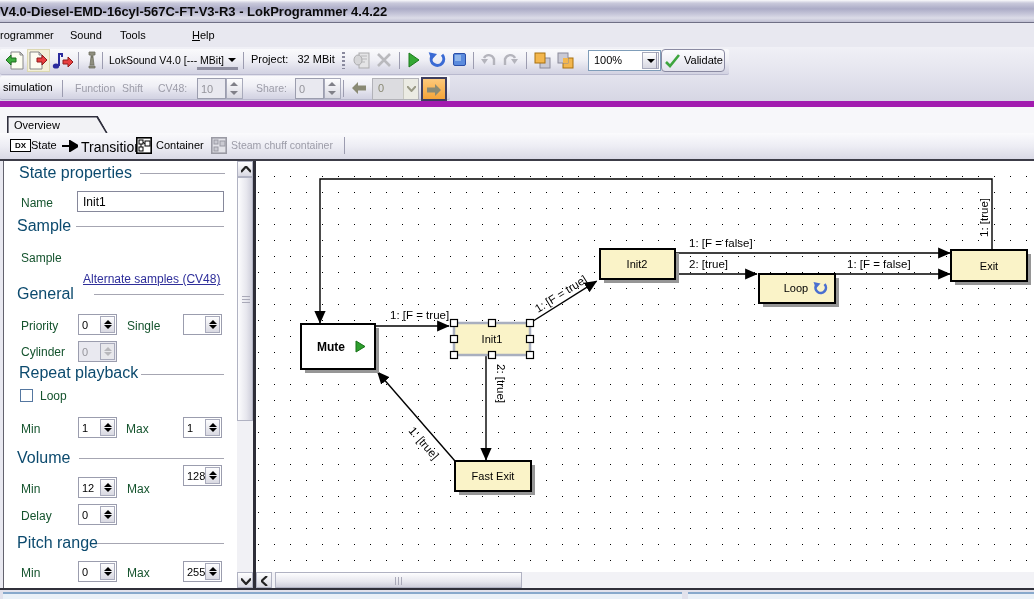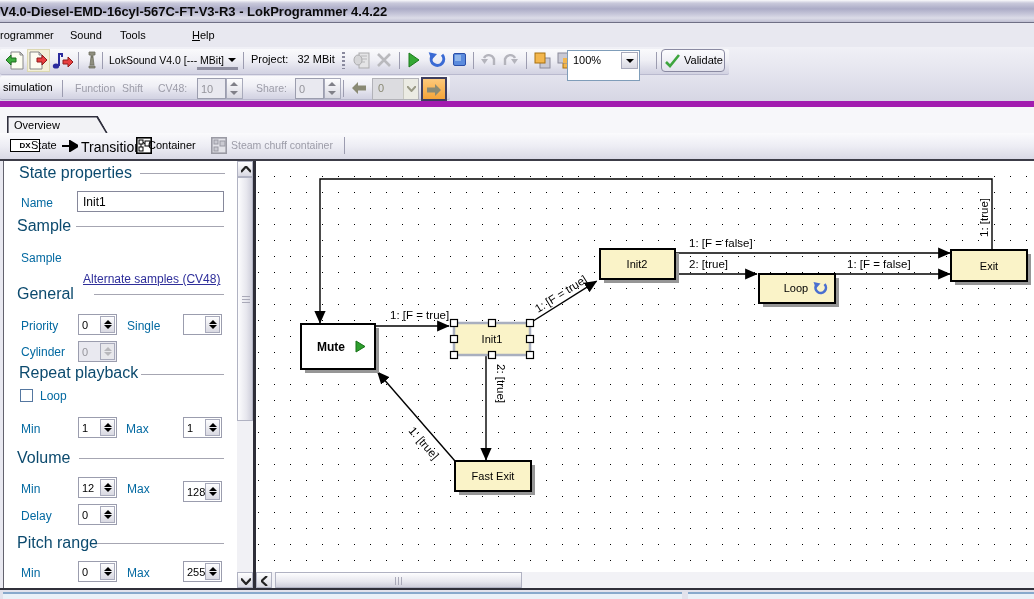--- a/index.html
+++ b/index.html
@@ -32,21 +32,21 @@
   background:linear-gradient(180deg,#FBFBFD 0%,#EDEDF4 50%,#D9D9E6 100%); font-size:12px; }
 #tb3 > * { position:absolute; }
 
 #mainline { left:0; top:159px; width:1034px; height:2px; background:#3C3C48; }
 #panel { left:0; top:161px; width:237px; height:427px; background:#fff; }
 #panelL { left:0; top:161px; width:4px; height:427px; background:#E9E9F1; border-right:1px solid #62626E; }
 #vsb { left:237px; top:161px; width:16px; height:427px; background:#F1F1F5; }
 #divider { left:253px; top:161px; width:3px; height:427px; background:#2E2E38; }
 .hdr { position:absolute; color:#0c4a6e; font-size:16px; }
 .hline { position:absolute; height:1px; background:#A6A6B2; }
-.lbl { position:absolute; font-size:12px; color:#0369a1; }
+.lbl { position:absolute; font-size:12px; color:#14532d; }
 .field { position:absolute; background:#fff; border:1px solid #86889B; font-size:12px; }
 .spin { position:absolute; width:39px; height:21px; border:1px solid #9B9DAE; background:#fff; }
 .spin .v { position:absolute; left:3px; top:4px; font-size:11px; }
 .spin .btns { position:absolute; right:1px; top:1px; width:15px; height:17px;
   border:1px solid #A8AABB; background:linear-gradient(180deg,#FDFDFE,#D9D9E2); }
 .spin.dis { background:#E9E9F0; }
 .spin.dis .v { color:#95959C; }
 .up, .dn { position:absolute; left:3px; width:0; height:0; border-left:4px solid transparent; border-right:4px solid transparent; }
 .up { top:3px; border-bottom:4px solid #000; }
 .dn { bottom:3px; border-top:4px solid #000; }
@@ -132,21 +132,21 @@
     <div class="tsep" style="left:526px; top:5px; height:17px;"></div>
     <svg style="position:absolute; left:534px; top:5px;" width="17" height="17" viewBox="0 0 17 17">
       <rect x="6" y="6" width="10" height="10" fill="#C9C9D4" stroke="#8A8A9A"></rect>
       <rect x="1" y="1" width="10" height="10" fill="#F3B64D" stroke="#A8700F"></rect>
     </svg>
     <svg style="position:absolute; left:557px; top:5px;" width="17" height="17" viewBox="0 0 17 17">
       <rect x="6" y="6" width="10" height="10" fill="#F3B64D" stroke="#A8700F"></rect>
       <rect x="1" y="1" width="10" height="10" fill="#C9C9D4" stroke="#8A8A9A"></rect>
       <rect x="6" y="6" width="5" height="5" fill="#F3B64D"></rect>
     </svg>
-    <div style="position:absolute; left:567px; top:3px; width:73px; height:31px; background:#fff; border:1px solid #7F9DB9;">
+    <div style="position:absolute; left:588px; top:3px; width:73px; height:21px; background:#fff; border:1px solid #7F9DB9;">
       <div style="position:absolute; left:5px; top:3px;">100%</div>
       <div style="position:absolute; right:1px; top:1px; width:17px; height:17px; background:linear-gradient(180deg,#FEFEFE,#D8D8E2); border:1px solid #A8AABB;">
         <div style="position:absolute; left:4px; top:6px; width:0; height:0; border-left:4px solid transparent; border-right:4px solid transparent; border-top:4px solid #000;"></div>
       </div>
     </div>
     <div class="tsep" style="left:656px; top:5px; height:17px;"></div>
     <div style="position:absolute; left:661px; top:2px; width:64px; height:23px; background:linear-gradient(180deg,#FCFCFE,#E2E2EC); border:1px solid #8A8AA2; border-radius:4px;">
       <svg style="position:absolute; left:3px; top:4px;" width="16" height="14" viewBox="0 0 16 14">
           <path d="M1,8 L5,12 L14,1" fill="none" stroke="#3EA53E" stroke-width="2.6"></path>
         </svg>
@@ -198,34 +198,34 @@
 <div class="abs" id="tabs">
   <div style="position:absolute; left:0; top:28px; width:1034px; height:2px; background:#30303E;"></div>
   <div class="tab" style="left:7px; top:9px; width:102px; height:19px; font-size:11px;
        clip-path:polygon(0 0, 91px 0, 102px 100%, 0 100%); border:none;">
     <div style="position:absolute; left:0; top:0; width:102px; height:19px; background:#F2F2F5; clip-path:polygon(1.5px 1.5px, 90px 1.5px, 100px 17.5px, 1.5px 17.5px);"></div>
     <div style="position:absolute; left:0; top:0; width:102px; height:19px; background:#30303E; clip-path:polygon(0 0,91px 0,102px 100%,100px 100%,89.5px 1.6px,1.6px 1.6px,1.6px 100%,0 100%);"></div>
     <div style="position:absolute; left:7px; top:3px; color:#000;">Overview</div>
   </div>
 </div>
 <div class="abs" id="tb3">
-  <div style="left:10px; top:6px; width:30px; height:13px; border:1px solid #000; background:#fff; font-size:8px; font-weight:bold; text-align:center; line-height:11px;">DX</div>
+  <div style="left:10px; top:6px; width:21px; height:13px; border:1px solid #000; background:#fff; font-size:8px; font-weight:bold; text-align:center; line-height:11px;">DX</div>
   <div style="left:31px; top:6px; font-size:11px;">State</div>
   <svg style="left:62px; top:7px;" width="16" height="12" viewBox="0 0 16 12">
       <path d="M0,6 L10,6 M8,1 L16,6 L8,11 Z" stroke="#000" stroke-width="2" fill="#000"></path>
     </svg>
   <div style="left:81px; top:6px; font-size:14px;">Transition</div>
   <svg style="left:136px; top:4px;" width="16" height="17" viewBox="0 0 16 17">
     <rect x="0.8" y="0.8" width="14.4" height="15.4" fill="#fff" stroke="#000" stroke-width="1.6"></rect>
     <rect x="3" y="3" width="4" height="4" fill="#fff" stroke="#000"></rect>
     <rect x="9" y="4" width="5" height="5" fill="#fff" stroke="#000"></rect>
     <rect x="3" y="10" width="4" height="4" fill="#fff" stroke="#000"></rect>
     <path d="M5,7 L5,10 M7,5.5 L9,6.5" stroke="#000"></path>
   </svg>
-  <div style="left:148px; top:6px; font-size:11px;">Container</div>
+  <div style="left:156px; top:6px; font-size:11px;">Container</div>
   <svg style="left:211px; top:4px;" width="16" height="17" viewBox="0 0 16 17">
     <rect x="0.8" y="0.8" width="14.4" height="15.4" fill="#E2E2E8" stroke="#9A9AA4" stroke-width="1.6"></rect>
     <rect x="3" y="3" width="4" height="4" fill="#CACAD2" stroke="#9A9AA4"></rect>
     <rect x="9" y="4" width="5" height="5" fill="#CACAD2" stroke="#9A9AA4"></rect>
     <rect x="3" y="10" width="4" height="4" fill="#CACAD2" stroke="#9A9AA4"></rect>
   </svg>
   <div class="gray" style="left:231px; top:6px; font-size:10.5px;">Steam chuff container</div>
   <div class="tsep" style="left:344px; top:4px; height:17px;"></div>
 </div>
 <div class="abs" id="mainline"></div>
@@ -291,21 +291,21 @@
   <div class="hline" style="left:79px; top:297px; width:145px;"></div>
   <div class="lbl" style="left:21px; top:321px;">Min</div>
   <div class="spin" style="left:78px; top:316px;">
       <span class="v">12</span>
     <div class="btns">
         <div class="up"></div>
         <div class="dn"></div>
       </div>
     </div>
   <div class="lbl" style="left:127px; top:321px;">Max</div>
-  <div class="spin" style="left:183px; top:320px;text-align:right;">
+  <div class="spin" style="left:183px; top:304px;text-align:right;">
       <span class="v">128</span>
     <div class="btns">
         <div class="up"></div>
         <div class="dn"></div>
       </div>
     </div>
   <div class="lbl" style="left:21px; top:348px;">Delay</div>
   <div class="spin" style="left:78px; top:343px;">
       <span class="v">0</span>
     <div class="btns">

